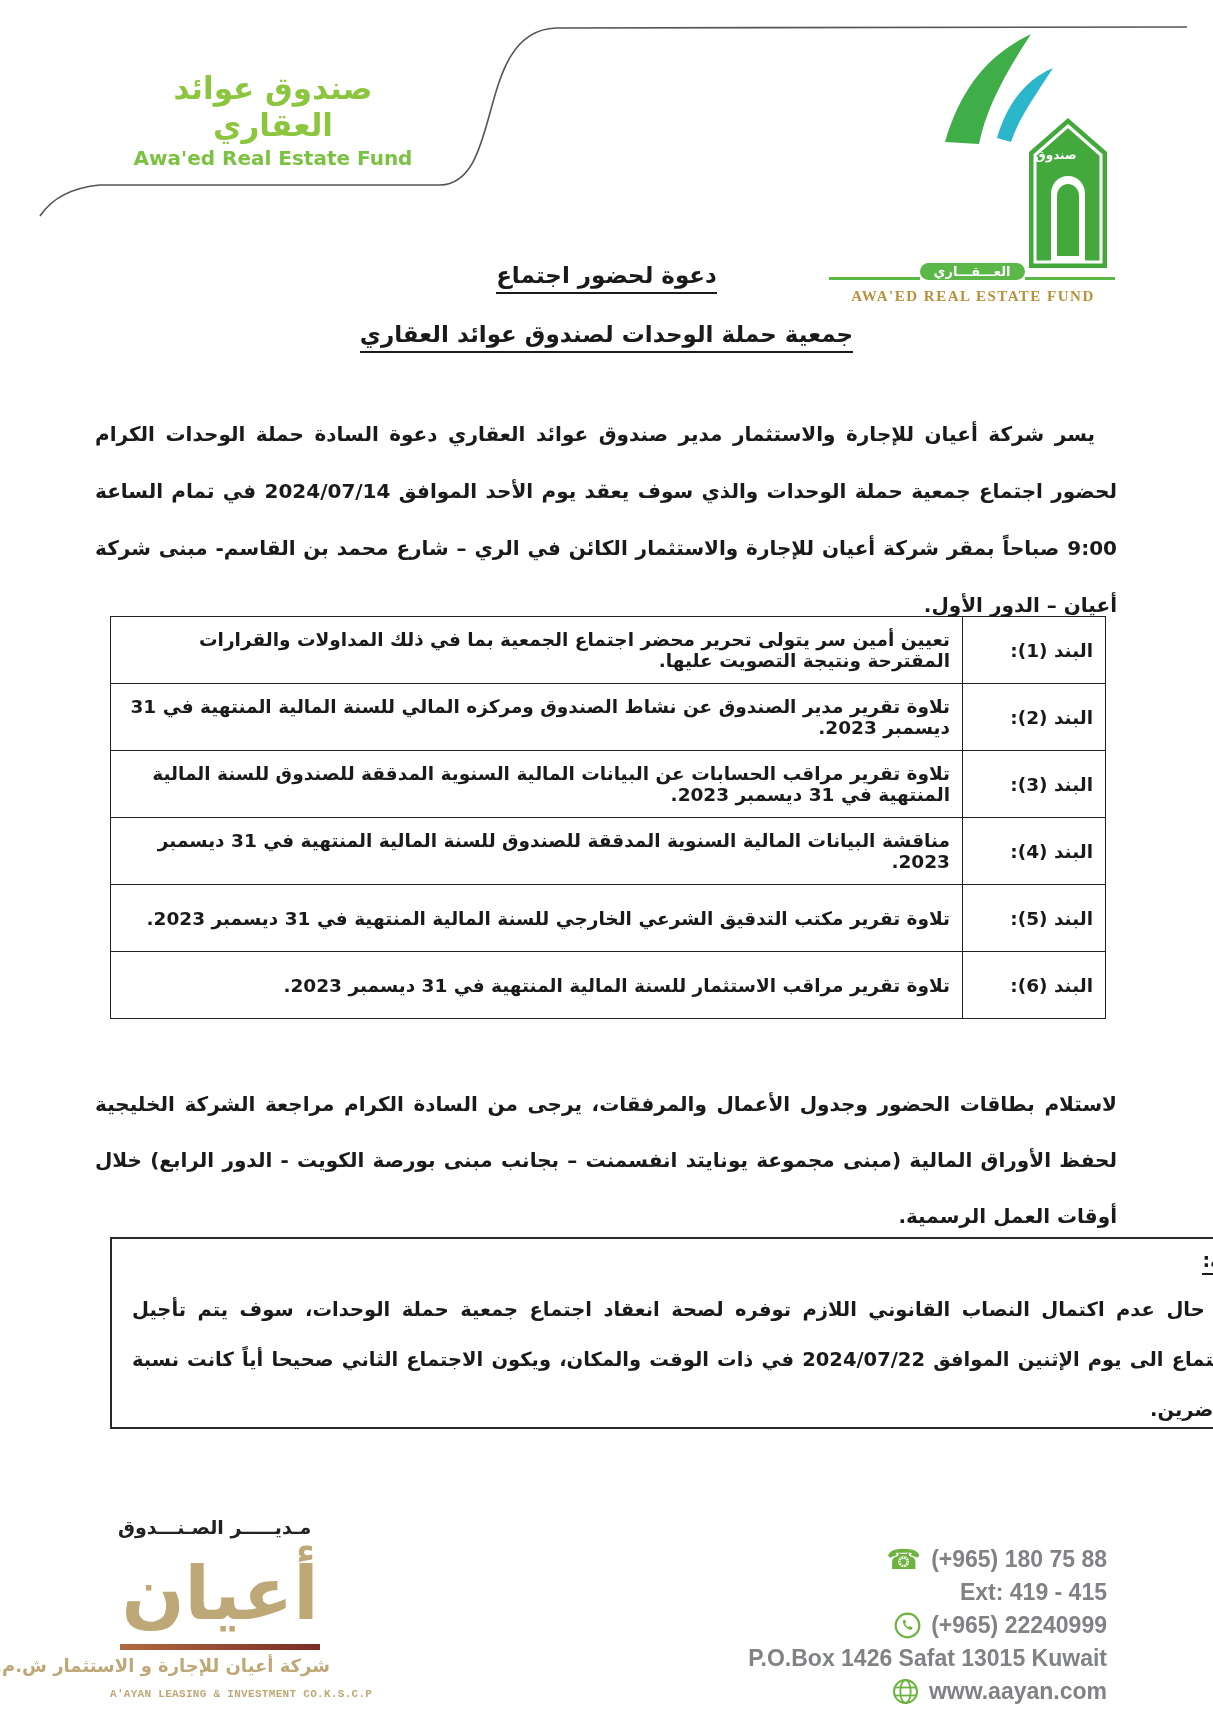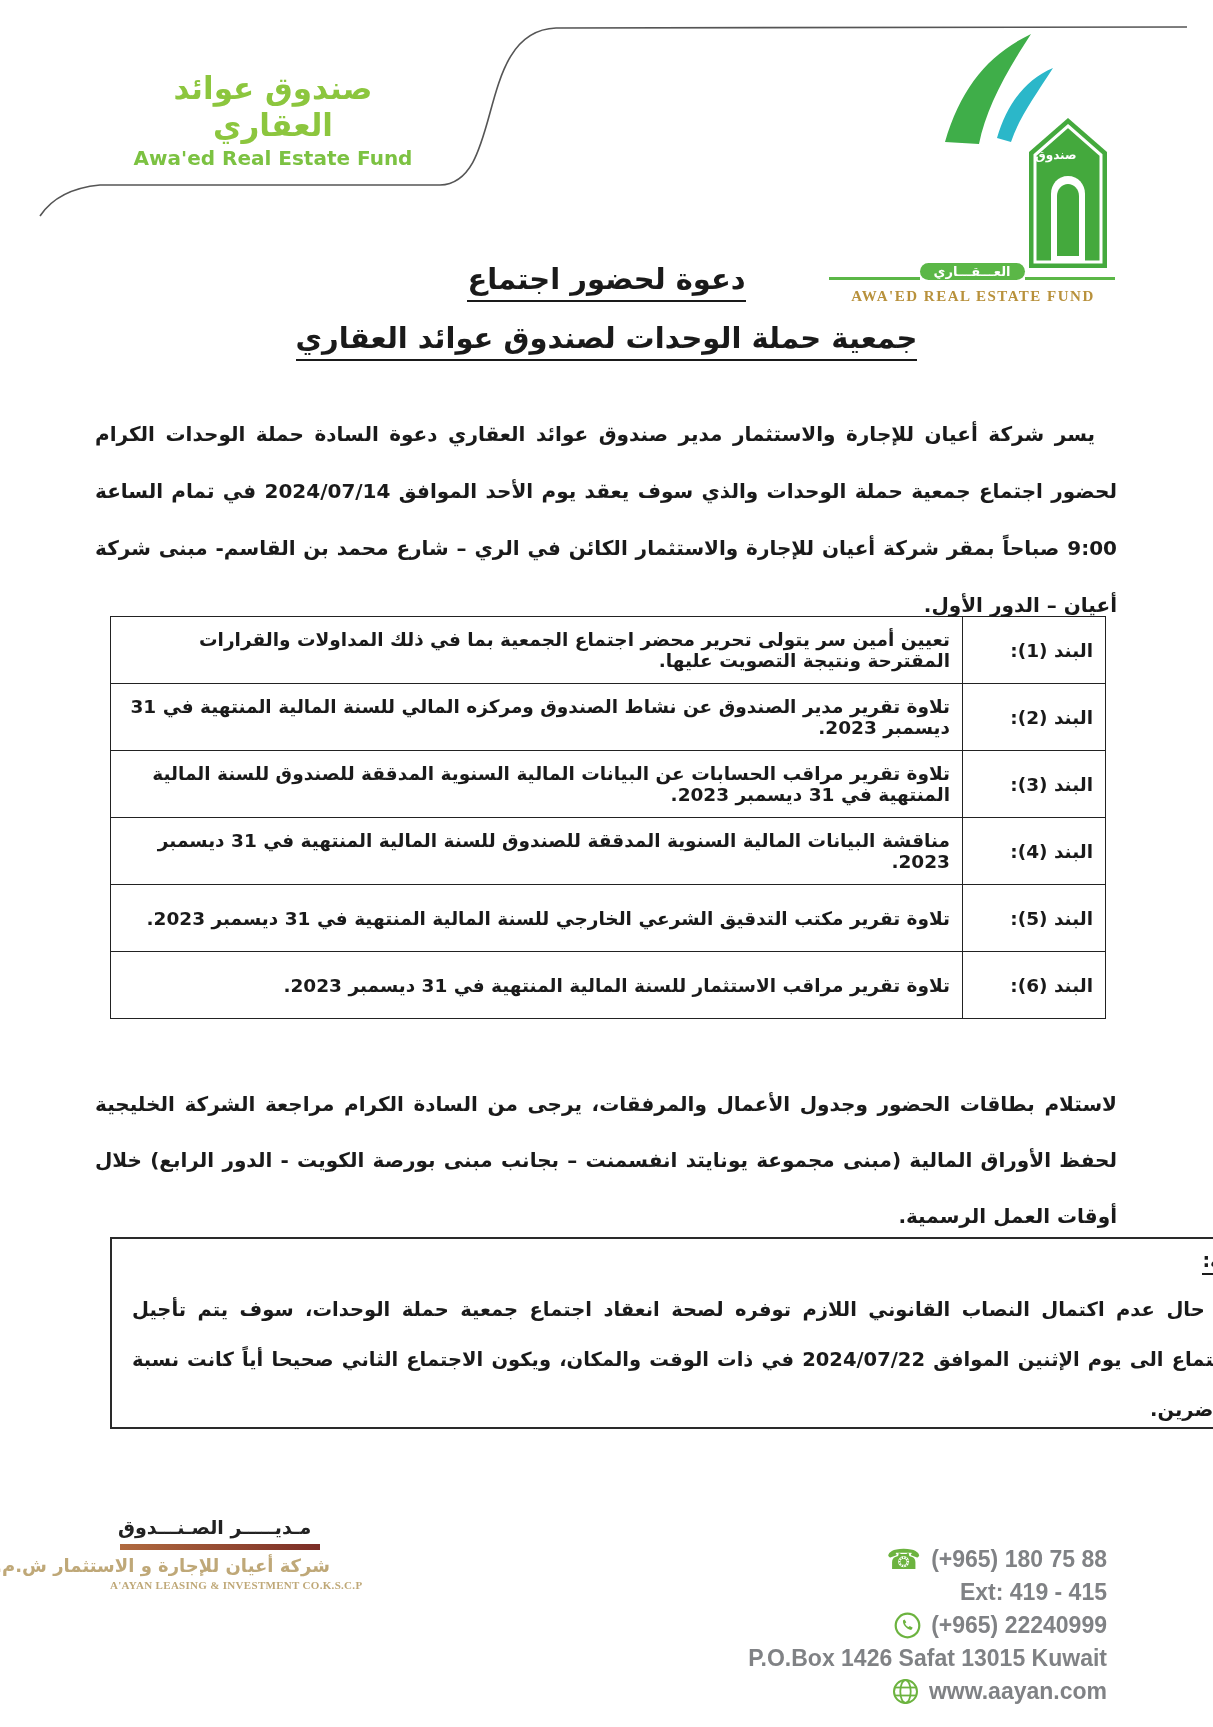--- a/index.html
+++ b/index.html
@@ -24,21 +24,21 @@
   .logo-banner .bline{flex:1;height:3px;background:#5BB747;}
   .logo-banner .pill{background:#5BB747;border-radius:12px;padding:1px 14px;color:#fff;
                      font-size:13px;font-weight:bold;direction:rtl;white-space:nowrap;}
   .logo-caption{position:absolute;left:-20px;top:258px;width:300px;text-align:center;
                 font-family:"Liberation Serif",serif;font-weight:bold;font-size:15px;
                 letter-spacing:1.5px;color:#B8913C;white-space:nowrap;}
   
   .title-row{position:absolute;left:0;width:100%;text-align:center;direction:rtl;}
   .t1{top:262px;}
   .t2{top:321px;}
-  .title-row span{display:inline-block;font-size:29px;font-weight:bold;
+  .title-row span{display:inline-block;font-size:23px;font-weight:bold;
                   border-bottom:2px solid #1a1a1a;padding-bottom:4px;}
   
   .para{position:absolute;left:95px;width:1022px;direction:rtl;text-align:justify;
         font-weight:bold;font-size:20px;color:#1a1a1a;}
   .intro{top:406px;line-height:57px;text-indent:22px;}
   .pickup{top:1076px;line-height:56px;}
   
   .agenda{position:absolute;left:110px;top:616px;width:996px;}
   .agenda table{width:100%;border-collapse:collapse;direction:rtl;}
   .agenda th{background:#58595B;color:#fff;font-size:22px;font-weight:bold;
@@ -56,22 +56,22 @@
   .note-line{display:flex;gap:16px;margin-top:10px;font-weight:bold;font-size:19.5px;
              line-height:50px;text-align:justify;}
   .note-bullet{font-size:24px;line-height:50px;}
   
   .manager{position:absolute;left:118px;top:1516px;font-size:19px;font-weight:bold;
            direction:rtl;letter-spacing:1px;color:#222;}
   .aayan{position:absolute;left:110px;top:1544px;width:220px;text-align:center;}
   .aayan-word{font-size:74px;font-weight:bold;color:#BFA878;line-height:1.35;direction:rtl;}
   .aayan-bar{height:6px;background:linear-gradient(90deg,#b06a3f,#7B2D26);margin:0 10px 5px;}
   .aayan-ar{font-size:18px;font-weight:bold;color:#BFA878;direction:rtl;white-space:nowrap;}
-  .aayan-en{font-size:11px;font-weight:bold;color:#BFA878;font-family:Liberation Serif, serif;
-            letter-spacing:0.3px;white-space:nowrap;margin-top:3px;}
+  .aayan-en{font-size:11px;font-weight:bold;color:#BFA878;font-family:Liberation Mono, monospace;
+            letter-spacing:0.3px;white-space:nowrap;margin-top:12px;}
   
   .contact{position:absolute;right:106px;top:1543px;text-align:right;color:#808285;
            font-weight:bold;font-size:23px;font-family:"Liberation Sans",sans-serif;}
   .c-line{display:flex;justify-content:flex-end;align-items:center;gap:10px;height:33px;}
   .phone-glyph{color:#6CB33F;font-size:28px;line-height:1;font-family:"DejaVu Sans",sans-serif;}
   .icon-svg{display:block;}
 </style>
 </head>
 <body>
 
@@ -151,20 +151,21 @@
   <div class="notebox">
     <span class="note-title">ملاحظة:</span>
     <div class="note-line">
       <span class="note-bullet">•</span>
       <span>في حال عدم اكتمال النصاب القانوني اللازم توفره لصحة انعقاد اجتماع جمعية حملة الوحدات، سوف يتم تأجيل الاجتماع الى يوم الإثنين الموافق 2024/07/22 في ذات الوقت والمكان، ويكون الاجتماع الثاني صحيحا أياً كانت نسبة الحاضرين.</span>
     </div>
   </div>
 
   <div class="manager">مـديـــــر الصـنـــدوق</div>
   <div class="aayan">
+    <div class="aayan-word">أعيان</div>
     <div class="aayan-bar"></div>
     <div class="aayan-ar">شركة أعيان للإجارة و الاستثمار ش.م.ك.ع</div>
     <div class="aayan-en">A'AYAN LEASING &amp; INVESTMENT CO.K.S.C.P</div>
   </div>
 
   <div class="contact">
     <div class="c-line">
       <span class="phone-glyph">☎</span>
       <span>(+965) 180 75 88</span>
     </div>

